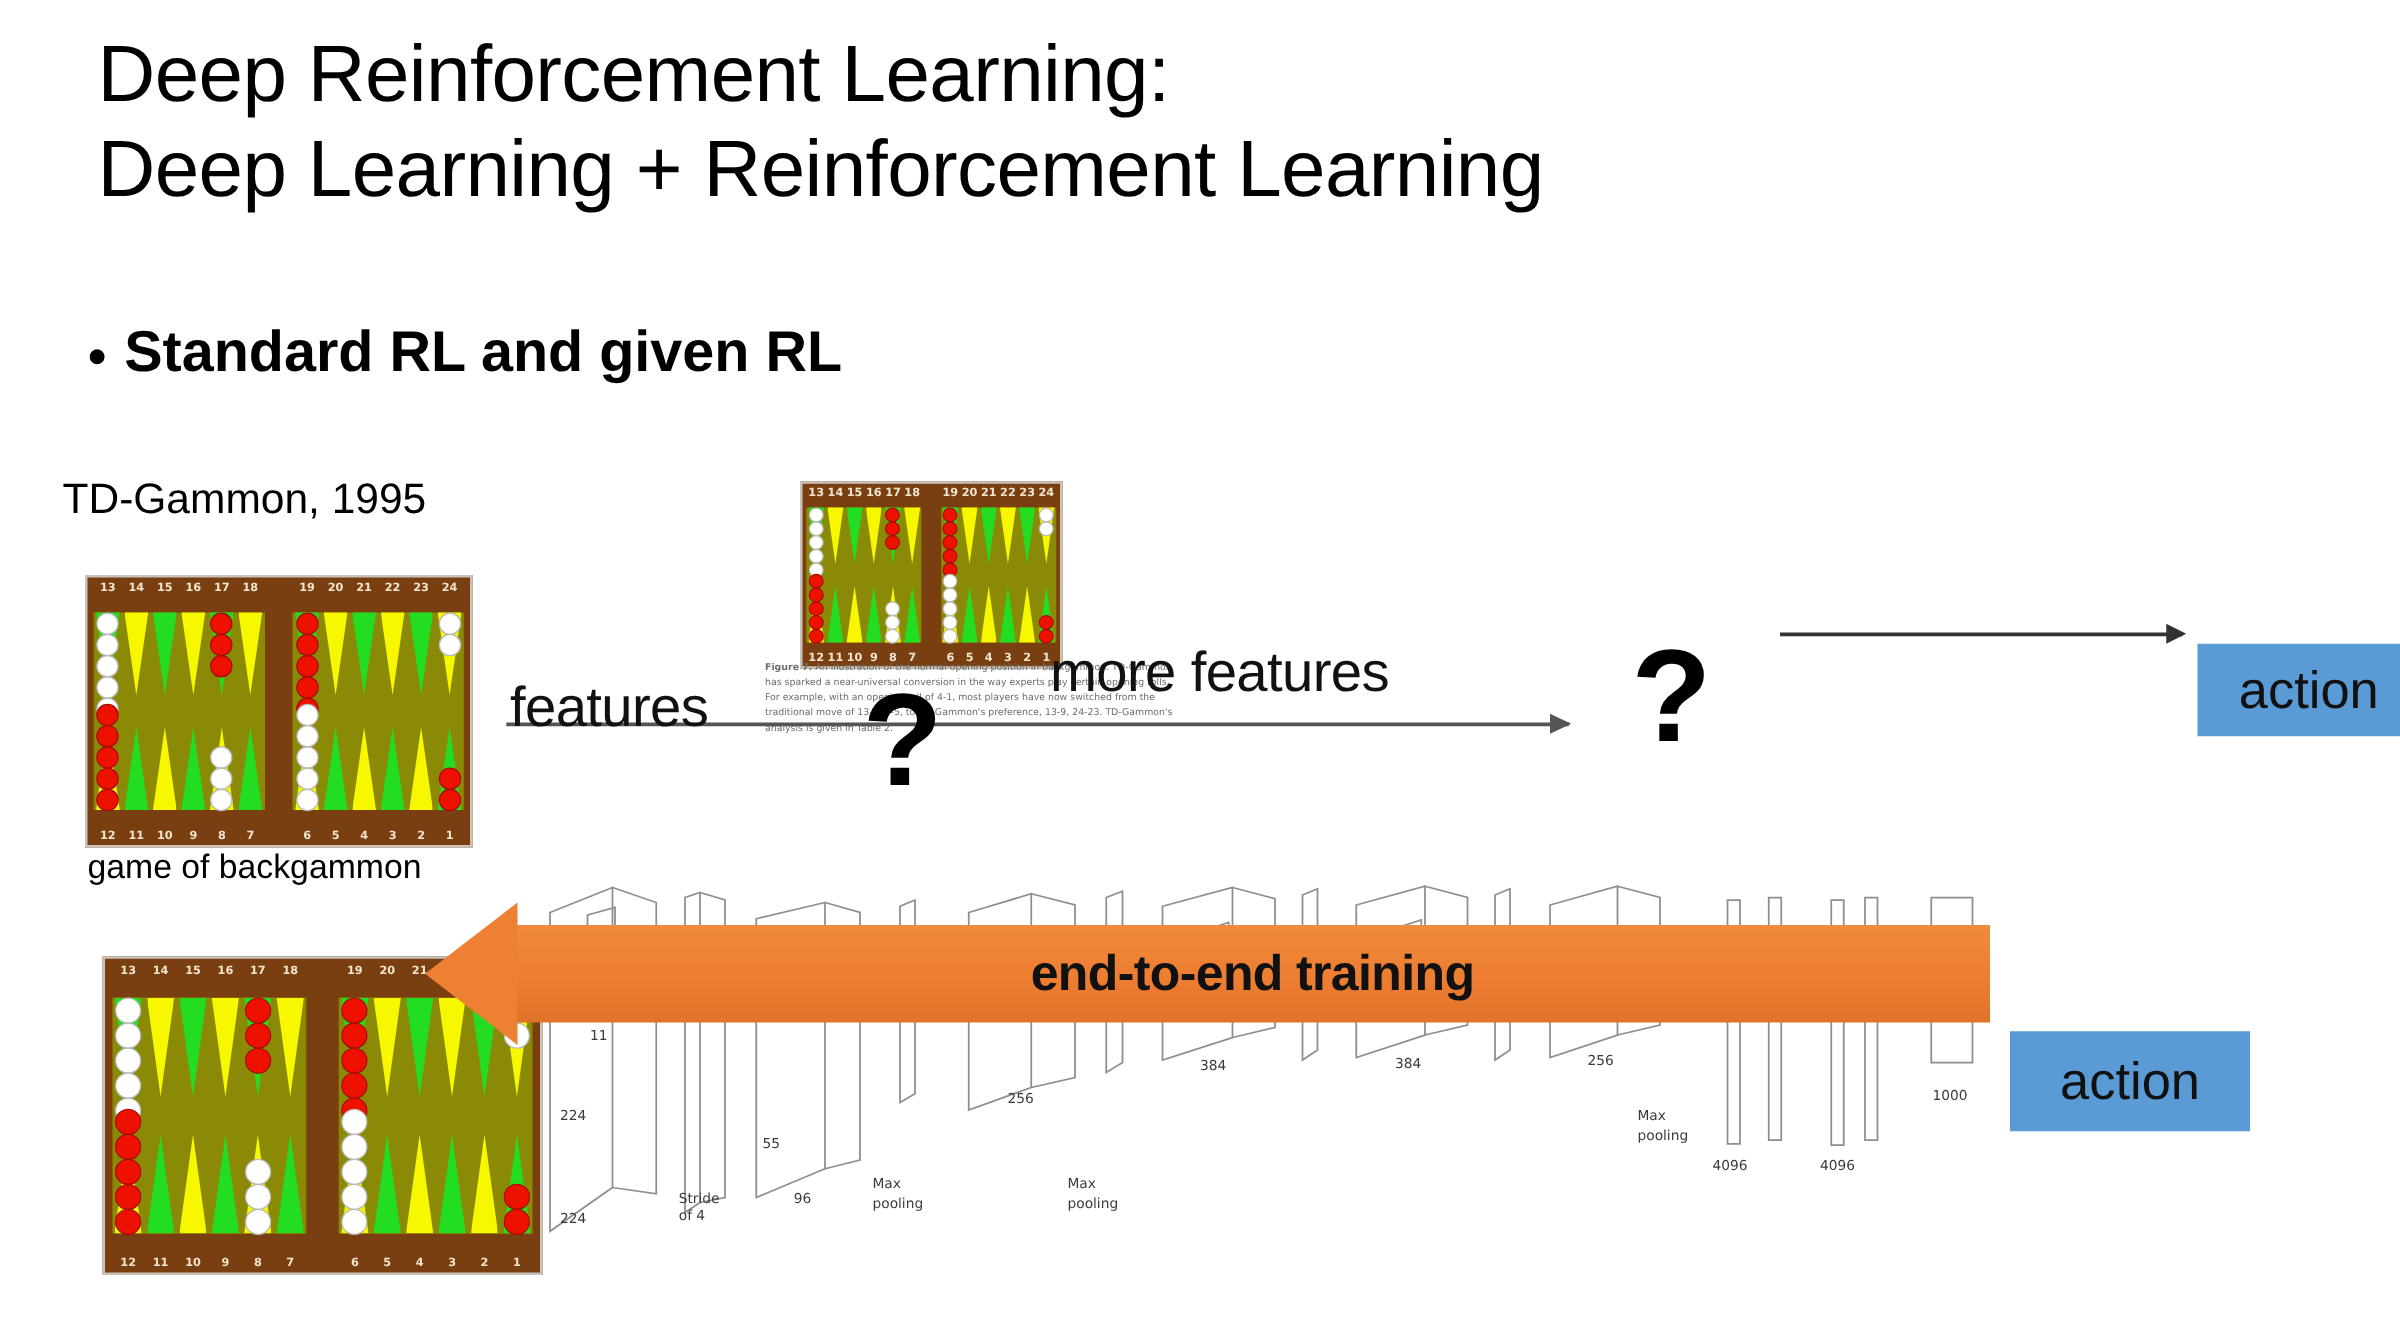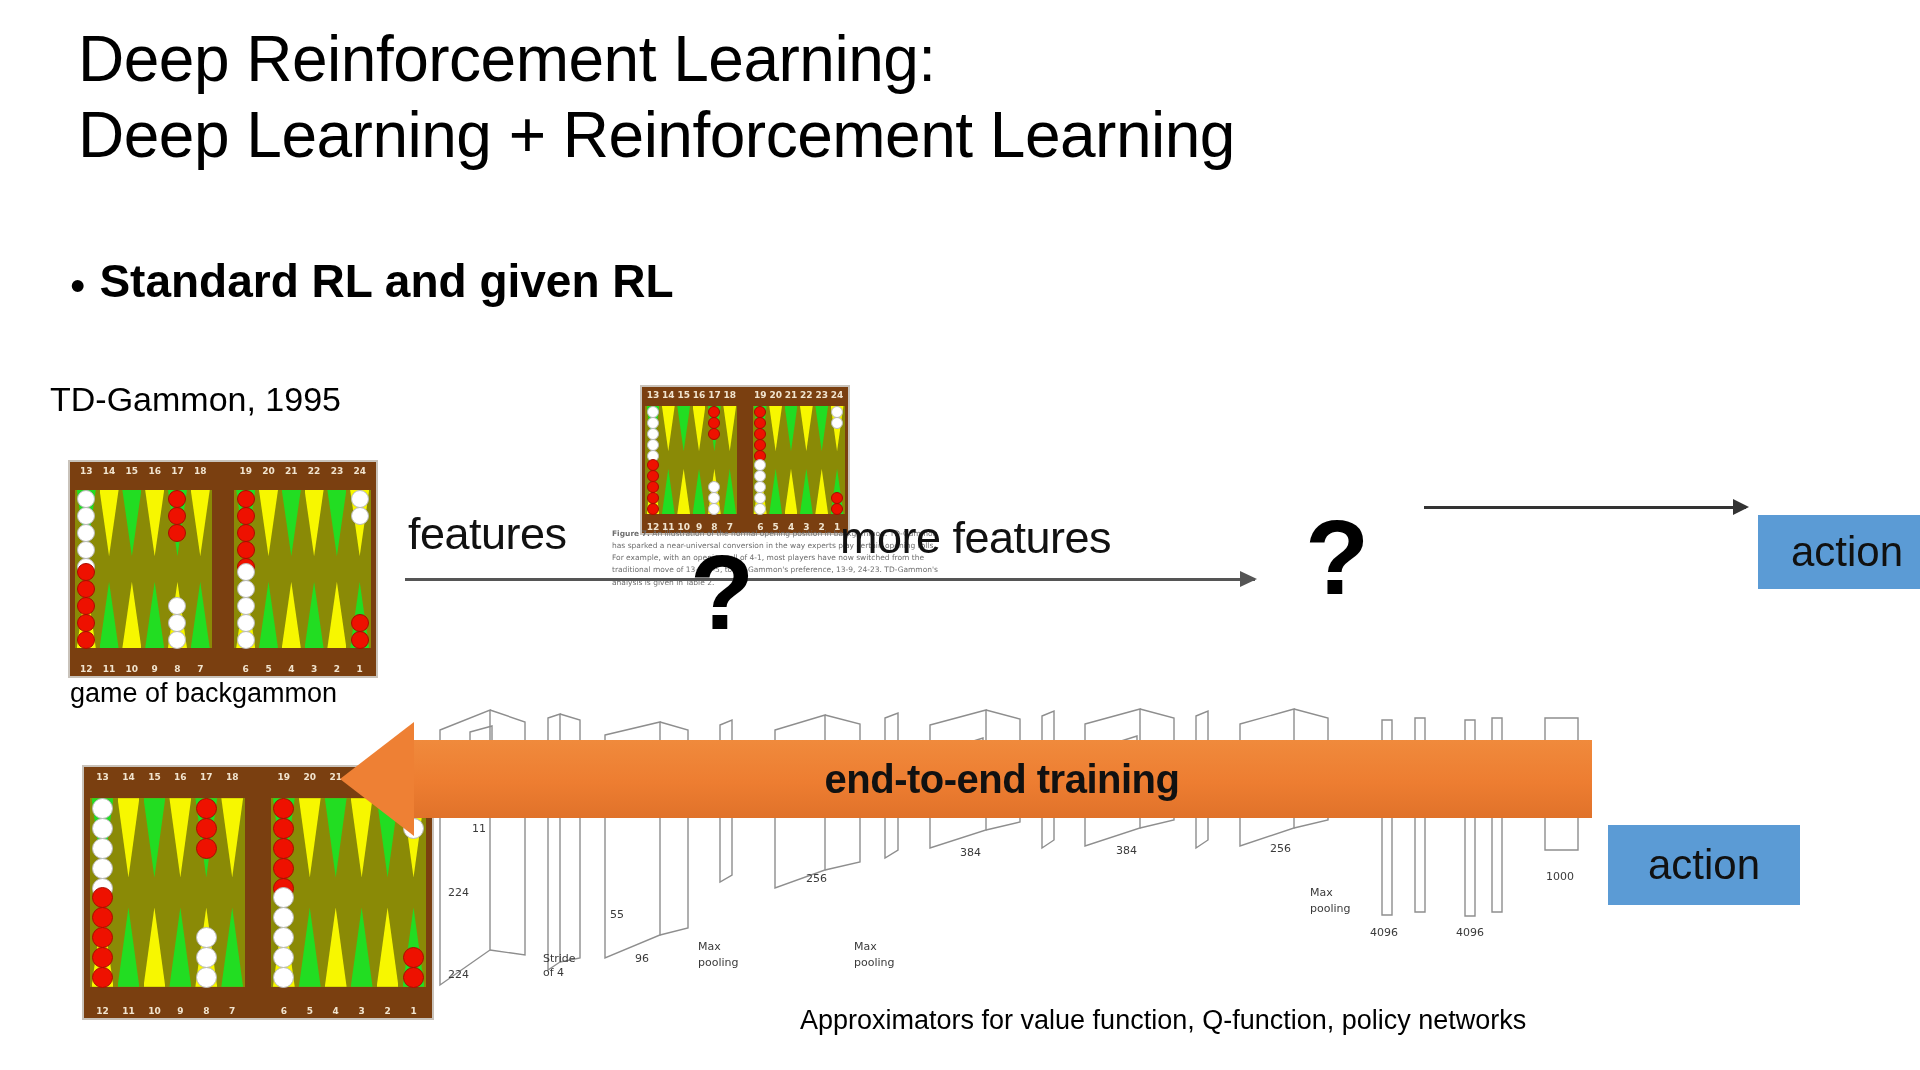--- a/index.html
+++ b/index.html
@@ -63,21 +63,21 @@
   .chk{border-radius:50%;box-sizing:border-box;}
   .chk.w{background:#ffffff;border:1px solid #b9b9b9;}
   .chk.r{background:#ee1100;border:1px solid #a80c00;}
 
   
   #board-top{left:68px;top:460px;width:310px;height:218px;}
   #board-mid{left:640px;top:385px;width:210px;height:150px;}
   #board-bot{left:82px;top:765px;width:352px;height:255px;}
 
   
-  #features-label{position:absolute;left:408px;top:508px;
+  #features-label{position:absolute;left:408px;top:540px;
     font-size:45px;color:#111;letter-spacing:-0.5px;}
   #more-features-label{position:absolute;left:840px;top:512px;
     font-size:45px;color:#111;letter-spacing:-0.5px;}
   #arrow1{position:absolute;left:405px;top:578px;width:850px;height:3px;
           background:#555;}
   #arrow1::after{content:"";position:absolute;right:-2px;top:-7px;
           border-left:17px solid #555;border-top:8px solid transparent;
           border-bottom:8px solid transparent;}
   #qmark-1{position:absolute;left:690px;top:540px;font-size:105px;
            font-weight:bold;color:#000;line-height:1;}
@@ -124,21 +124,20 @@
   <div id="title">Deep Reinforcement Learning:
 Deep Learning + Reinforcement Learning</div>
 
   <div id="bullet-row">
     <span id="bullet-dot">•</span>
     <span id="bullet-text">Standard RL and given RL</span>
   </div>
 
   <div class="cap" id="cap-tdgammon">TD-Gammon, 1995</div>
   <div class="cap" id="cap-gameof">game of backgammon</div>
-  <div class="cap" id="cap-approx">Approximators for value function, Q-function, policy networks</div>
 
   <div class="bg-board" id="board-top">
       <div class="bg-inner">
         <div class="bg-half">
           <div class="pts top">
             <div class="pt">
               <div class="tri down g"></div>
               <div class="stack top">
                 <div class="chk w" style="width: 18px; height: 18px; margin-bottom: -1px;"></div>
                 <div class="chk w" style="width: 18px; height: 18px; margin-bottom: -1px;"></div>

